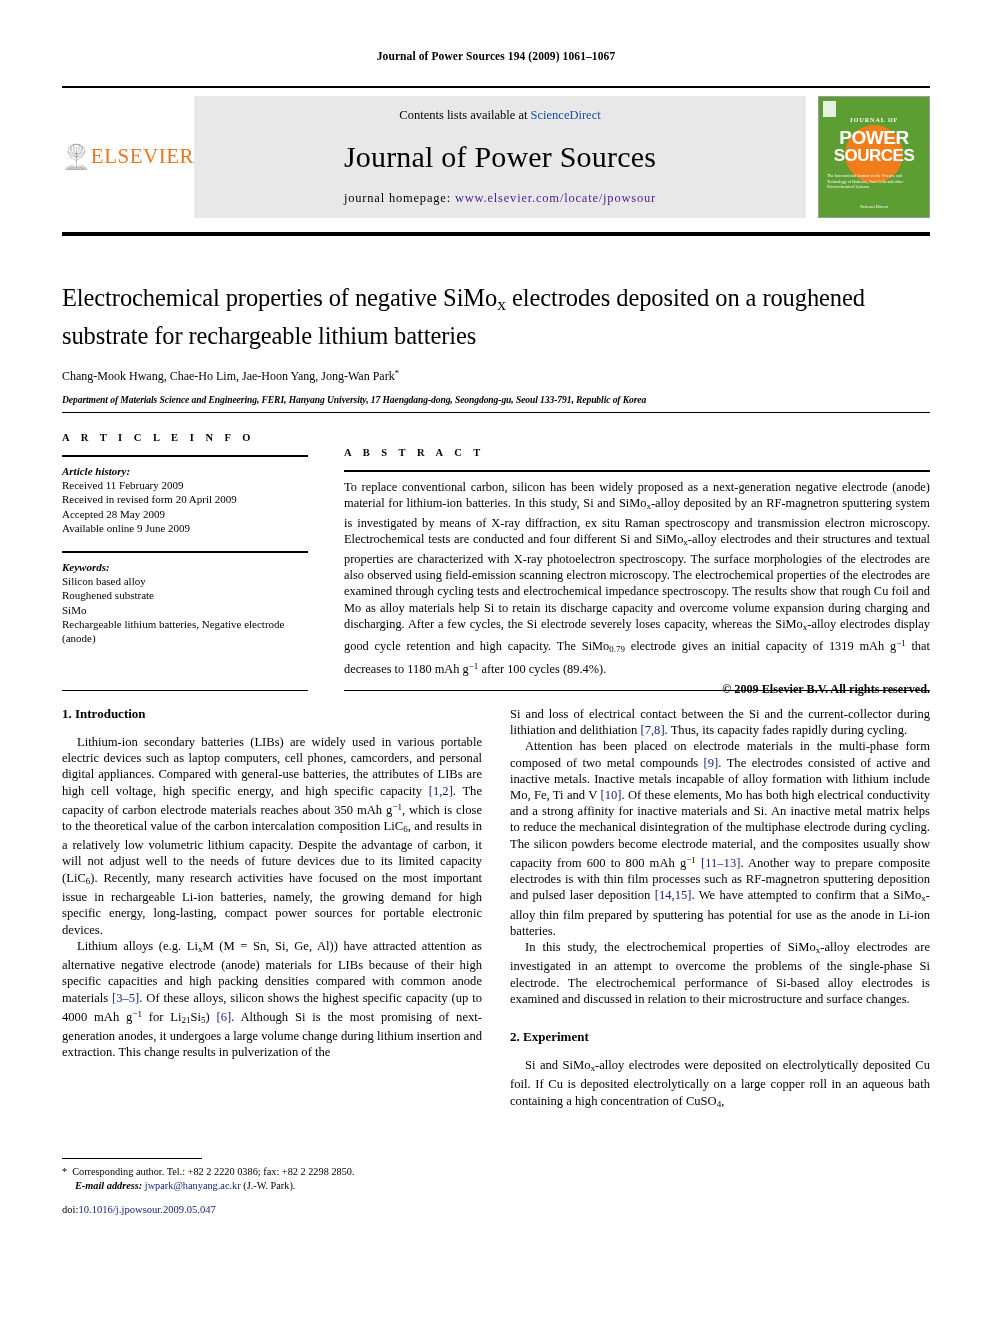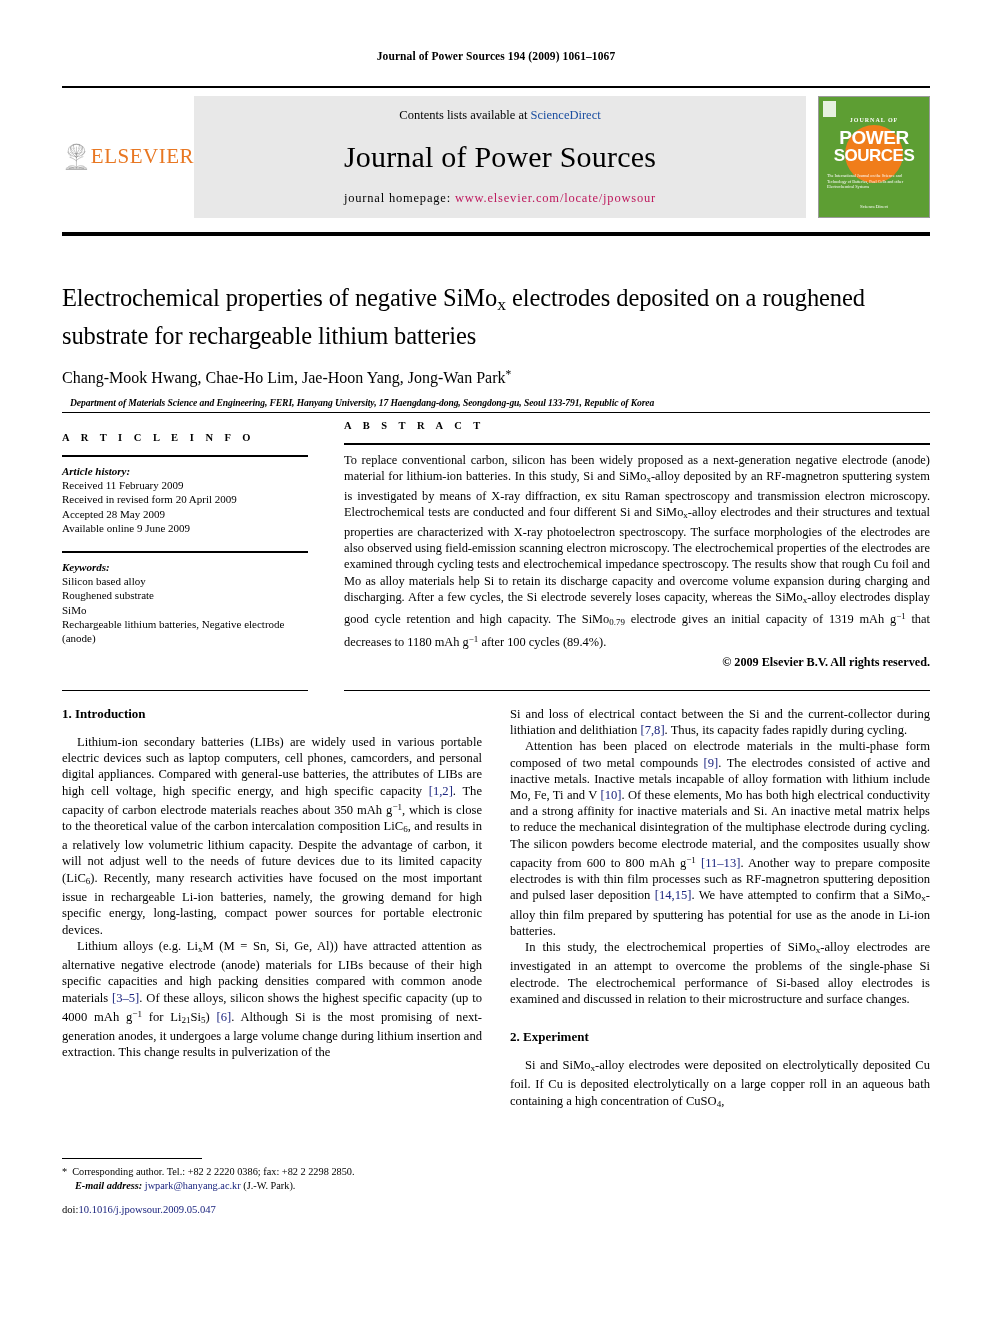--- a/index.html
+++ b/index.html
@@ -86,21 +86,21 @@
   .journal-title {
     font-size: 30px;
     font-family: "Liberation Serif", serif;
     letter-spacing: 0.2px;
   }
   .homepage-line {
     font-size: 12.5px;
     letter-spacing: 0.8px;
   }
   .homepage-line .url {
-    color: #be185d;
+    color: #4c1d95;
   }
   .cover-thumb {
     width: 110px;
     flex: 0 0 110px;
     margin-left: 12px;
     background: #5d9e33;
     border: 1px solid #9a9a9a;
     position: relative;
     overflow: hidden;
   }
@@ -181,49 +181,49 @@
     width: 868px;
   }
   .art-title {
     font-size: 24.5px;
     line-height: 32px;
     font-weight: normal;
     margin: 0 0 16px 0;
     letter-spacing: -0.1px;
   }
   .authors {
-    font-size: 16px;
+    font-size: 12px;
     margin: 12px 0 10px 0;
   }
   .affil {
     font-size: 9.6px;
     font-style: italic;
     font-weight: bold;
-    margin: 8px;
+    margin: 0;
     letter-spacing: -0.1px;
   }
   .title-rule {
     position: absolute;
     top: 412px;
     left: 62px;
     width: 868px;
     height: 1px;
     background: #000;
   }
 
   
   .info-col {
     position: absolute;
     top: 432px;
     left: 62px;
     width: 246px;
   }
   .abs-col {
     position: absolute;
-    top: 420px;
+    top: 447px;
     left: 344px;
     width: 586px;
   }
   .sec-label {
     font-size: 10.5px;
     font-weight: bold;
     letter-spacing: 4.5px;
     margin-bottom: 12px;
   }
   .hrule-med  { height: 2px; background: #000; width: 100%; }

